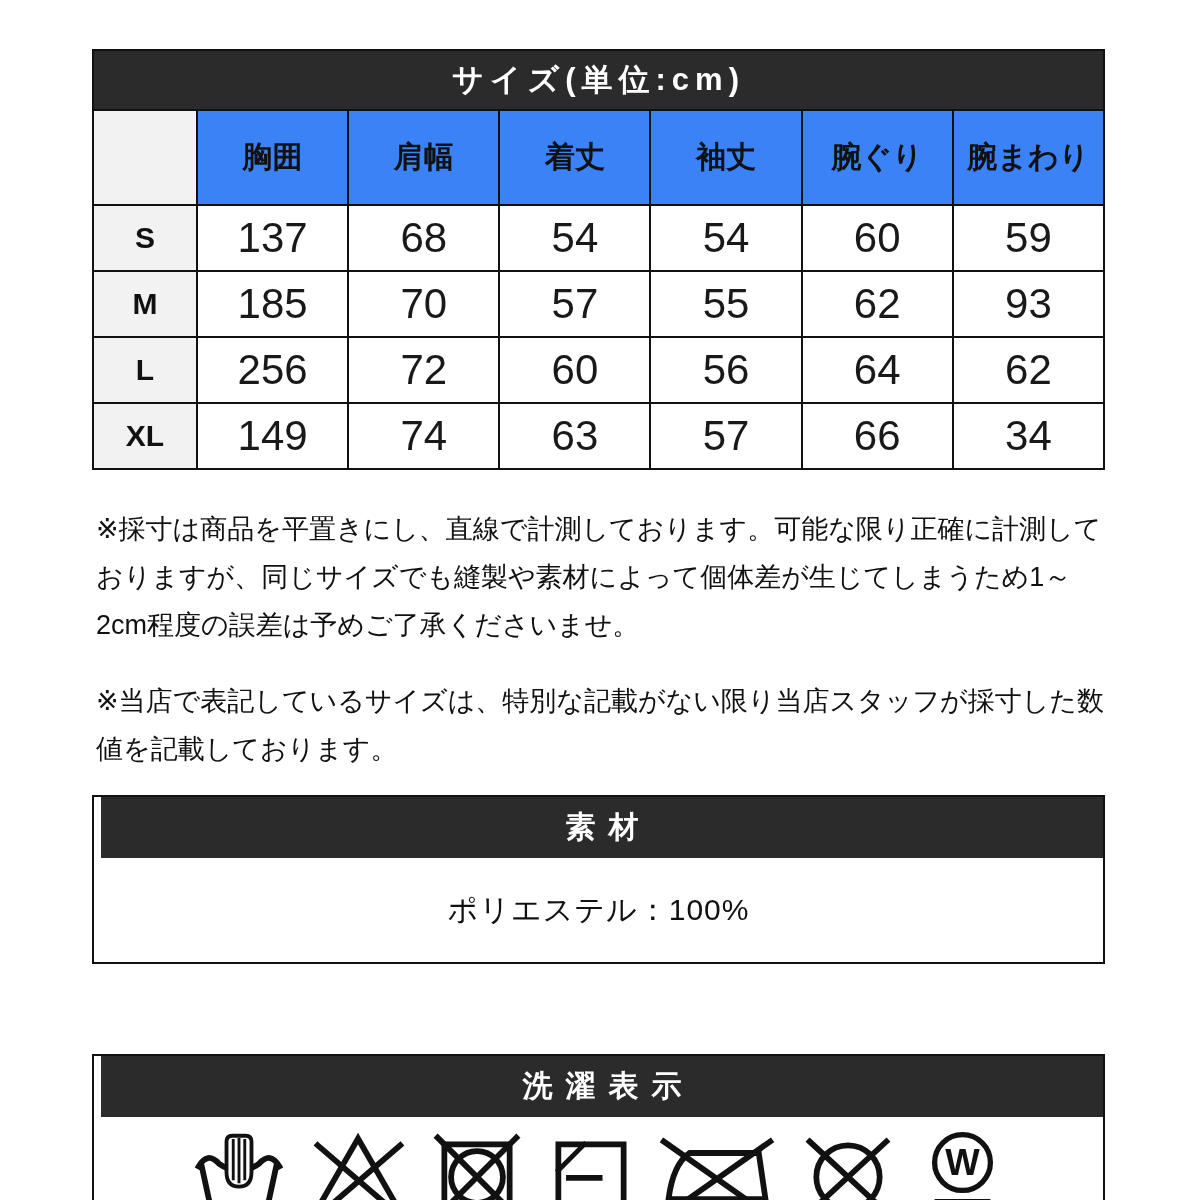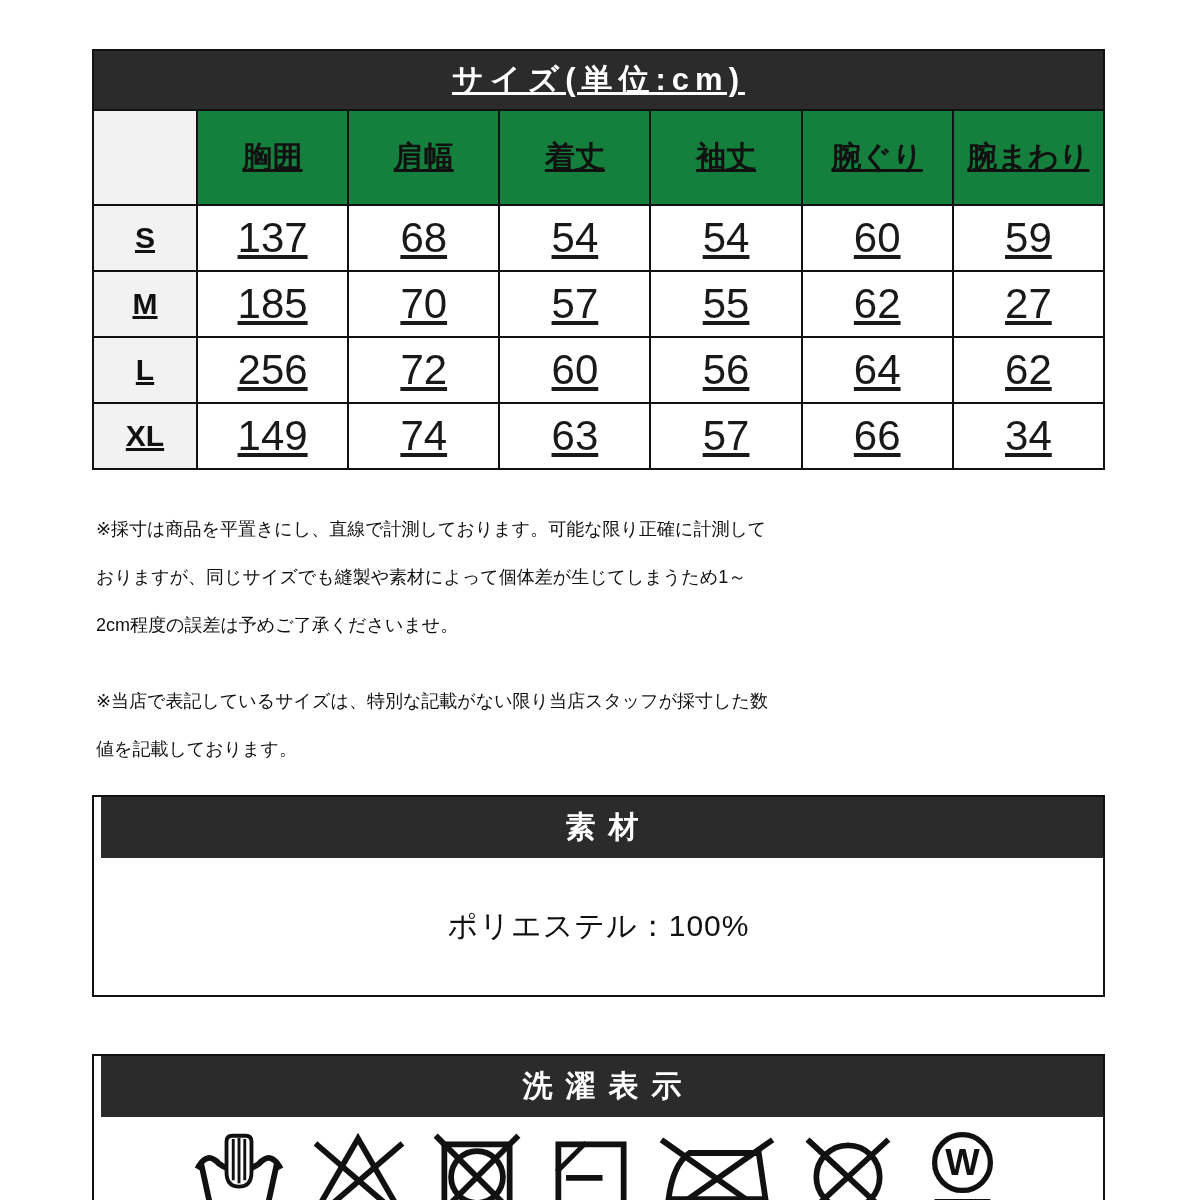--- a/index.html
+++ b/index.html
@@ -11,53 +11,53 @@
     position: relative;
     overflow: hidden;
   }
   .page { position: relative; width: 1200px; height: 1200px; background: #ffffff; }
 
   
   .size-table-wrap { position: absolute; left: 92px; top: 49px; width: 1013px; }
   table.size-table { width: 100%; border-collapse: collapse; table-layout: fixed; }
   table.size-table th, table.size-table td {
     border: 2px solid #111111;
-    text-align: center; vertical-align: middle; text-decoration: underline;
+    text-align: center; vertical-align: middle;
   }
   th.title-bar {
     background: #2b2b2b; color: #ffffff;
     height: 60px; font-size: 31px; font-weight: bold;
     letter-spacing: 6px; border: 2px solid #2b2b2b;
   }
-  tr.col-headers th { height: 95px; font-size: 30px; font-weight: bold; background: #15803d; }
+  tr.col-headers th { height: 95px; font-size: 30px; font-weight: bold; background: #3b82f6; }
   tr.col-headers th.corner { background: #f2f2f2; }
   tbody th.row-label { background: #f2f2f2; font-size: 30px; font-weight: bold; height: 66px; }
   tbody td.size-cell { background: #ffffff; font-size: 42px; font-weight: normal; color: #191919; }
 
   
   .note {
     position: absolute; left: 96px; width: 1012px;
-    font-size: 18px; line-height: 48px; color: #111111;
+    font-size: 27px; line-height: 48px; color: #111111;
     white-space: pre-line; text-align: left;
   }
   .note-1 { top: 505px; }
   .note-2 { top: 677px; }
 
   
   .panel { position: absolute; left: 92px; width: 1013px; border: 2px solid #111111; background: #ffffff; }
   .panel-bar {
     height: 61px; background: #2b2b2b; color: #ffffff;
     display: flex; align-items: center; justify-content: center;
     font-size: 30px; font-weight: bold; letter-spacing: 13px;
     padding-left: 13px; 
     margin-left: 7px;
   }
   .material-panel { top: 795px; }
   .material-body {
-    height: 137px; display: flex; align-items: center; justify-content: center;
+    height: 104px; display: flex; align-items: center; justify-content: center;
     font-size: 30px; letter-spacing: 1px; color: #111111;
   }
   .care-panel { top: 1054px; }
   .care-body {
     height: 120px; display: flex; align-items: center; justify-content: center;
     gap: 18px;
   }
   .care-icon { display: block; }
   .care-icon svg { display: block; }
 </style>
@@ -101,21 +101,21 @@
           <td class="size-cell">60</td>
           <td class="size-cell">59</td>
         </tr>
         <tr>
           <th class="row-label">M</th>
           <td class="size-cell">185</td>
           <td class="size-cell">70</td>
           <td class="size-cell">57</td>
           <td class="size-cell">55</td>
           <td class="size-cell">62</td>
-          <td class="size-cell">27</td>
+          <td class="size-cell">93</td>
         </tr>
         <tr>
           <th class="row-label">L</th>
           <td class="size-cell">256</td>
           <td class="size-cell">72</td>
           <td class="size-cell">60</td>
           <td class="size-cell">56</td>
           <td class="size-cell">64</td>
           <td class="size-cell">62</td>
         </tr>

